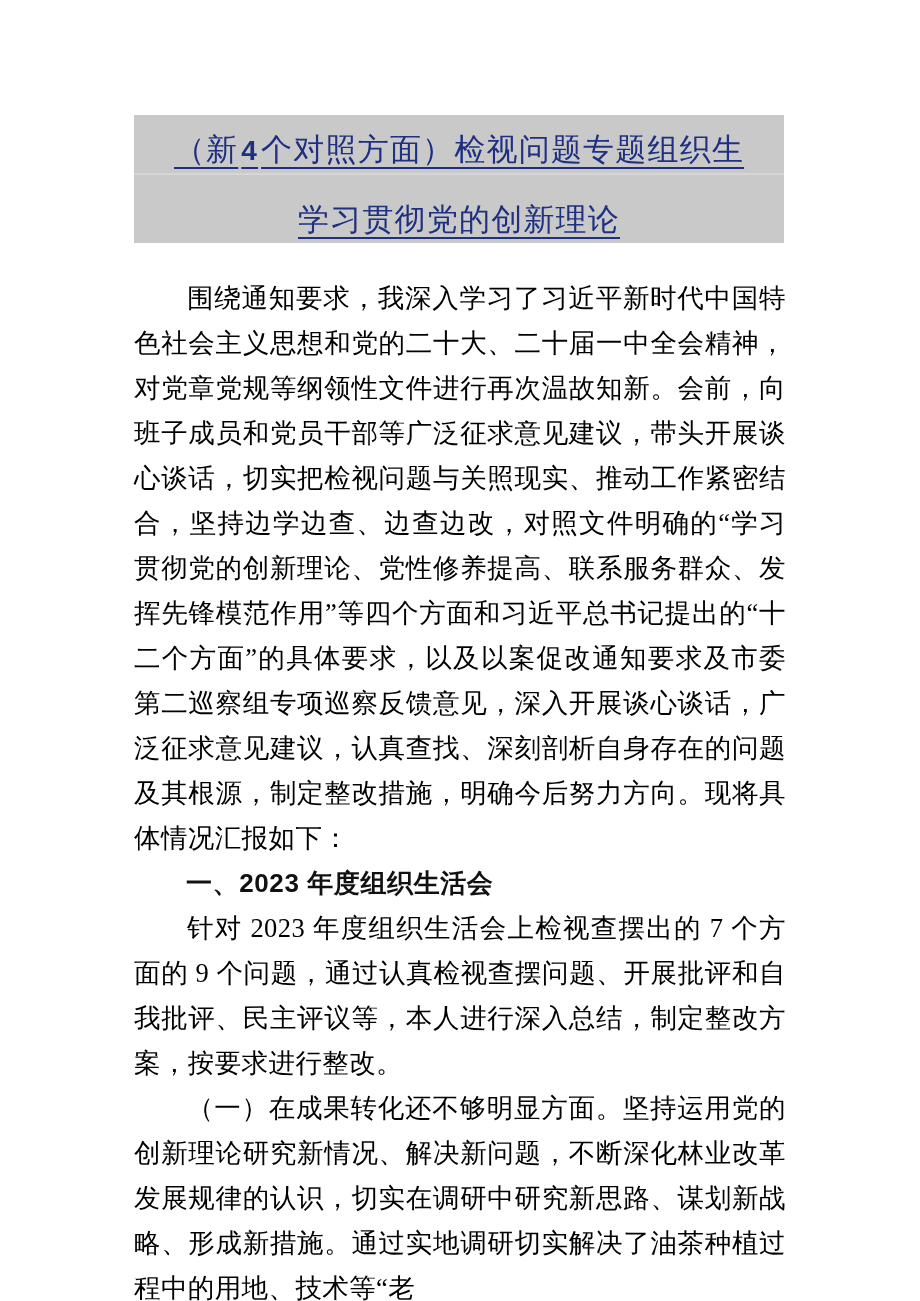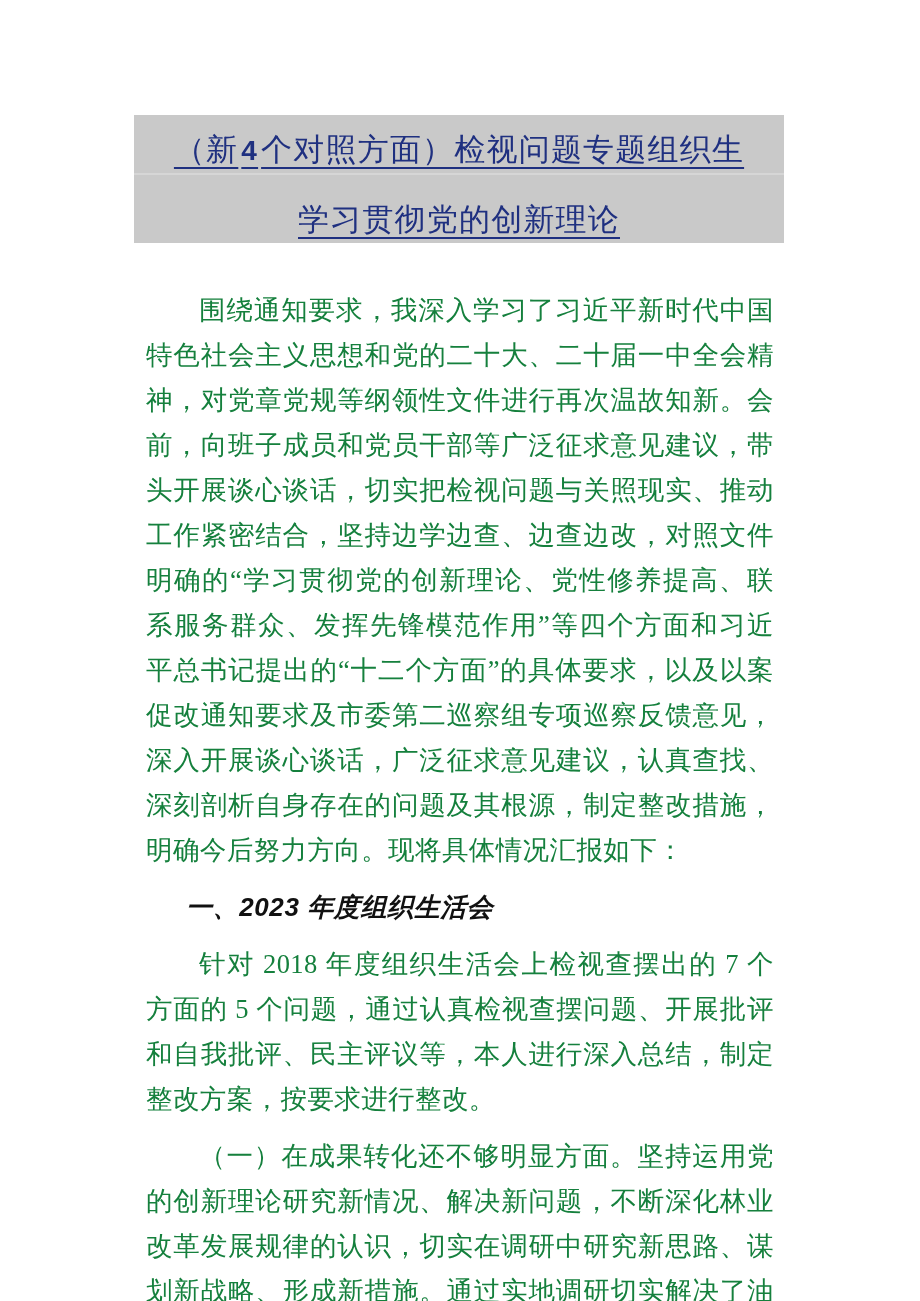--- a/index.html
+++ b/index.html
@@ -70,60 +70,59 @@
 
   
   .body-area {
     position: absolute;
     left: 134px;
     top: 276px;
     width: 652px;
   }
 
   p.para {
-    margin: 12px;
-    color: #15803d;
+    margin: 0;
+    color: #000000;
     font-family: "Liberation Serif", "DejaVu Serif", serif;
     font-size: 26.5px;
     line-height: 45px;
     text-align: justify;
     text-justify: inter-character;
     text-indent: 53px;
     letter-spacing: 0.4px;
     word-break: break-all;
   }
 
   h2.heading {
     margin: 0;
     color: #111111;
     font-family: "Liberation Sans", "DejaVu Sans", sans-serif;
     font-weight: bold;
     font-size: 26px;
     line-height: 45px;
     text-indent: 52px;
     letter-spacing: 0.6px;
     font-weight: 700;
-    font-style: italic;
   }
 </style>
 </head>
 <body>
 
 <div id="page">
 
   <div class="title-banner">
     <div class="title-row row-1">
       <span class="title-text"><span>（新</span><span class="num">4</span><span>个对照方面）检视问题专题组织生</span></span>
     </div>
     <div class="title-divider"></div>
     <div class="title-row row-2">
       <span class="title-text">学习贯彻党的创新理论</span>
     </div>
   </div>
 
   <div class="body-area">
     <p class="para">围绕通知要求，我深入学习了习近平新时代中国特色社会主义思想和党的二十大、二十届一中全会精神，对党章党规等纲领性文件进行再次温故知新。会前，向班子成员和党员干部等广泛征求意见建议，带头开展谈心谈话，切实把检视问题与关照现实、推动工作紧密结合，坚持边学边查、边查边改，对照文件明确的“学习贯彻党的创新理论、党性修养提高、联系服务群众、发挥先锋模范作用”等四个方面和习近平总书记提出的“十二个方面”的具体要求，以及以案促改通知要求及市委第二巡察组专项巡察反馈意见，深入开展谈心谈话，广泛征求意见建议，认真查找、深刻剖析自身存在的问题及其根源，制定整改措施，明确今后努力方向。现将具体情况汇报如下：</p>
     <h2 class="heading">一、2023 年度组织生活会</h2>
-    <p class="para">针对 2018 年度组织生活会上检视查摆出的 7 个方面的 5 个问题，通过认真检视查摆问题、开展批评和自我批评、民主评议等，本人进行深入总结，制定整改方案，按要求进行整改。</p>
+    <p class="para">针对 2023 年度组织生活会上检视查摆出的 7 个方面的 9 个问题，通过认真检视查摆问题、开展批评和自我批评、民主评议等，本人进行深入总结，制定整改方案，按要求进行整改。</p>
     <p class="para">（一）在成果转化还不够明显方面。坚持运用党的创新理论研究新情况、解决新问题，不断深化林业改革发展规律的认识，切实在调研中研究新思路、谋划新战略、形成新措施。通过实地调研切实解决了油茶种植过程中的用地、技术等“老</p>
   </div>
 
 </div>
 
 </body></html>

